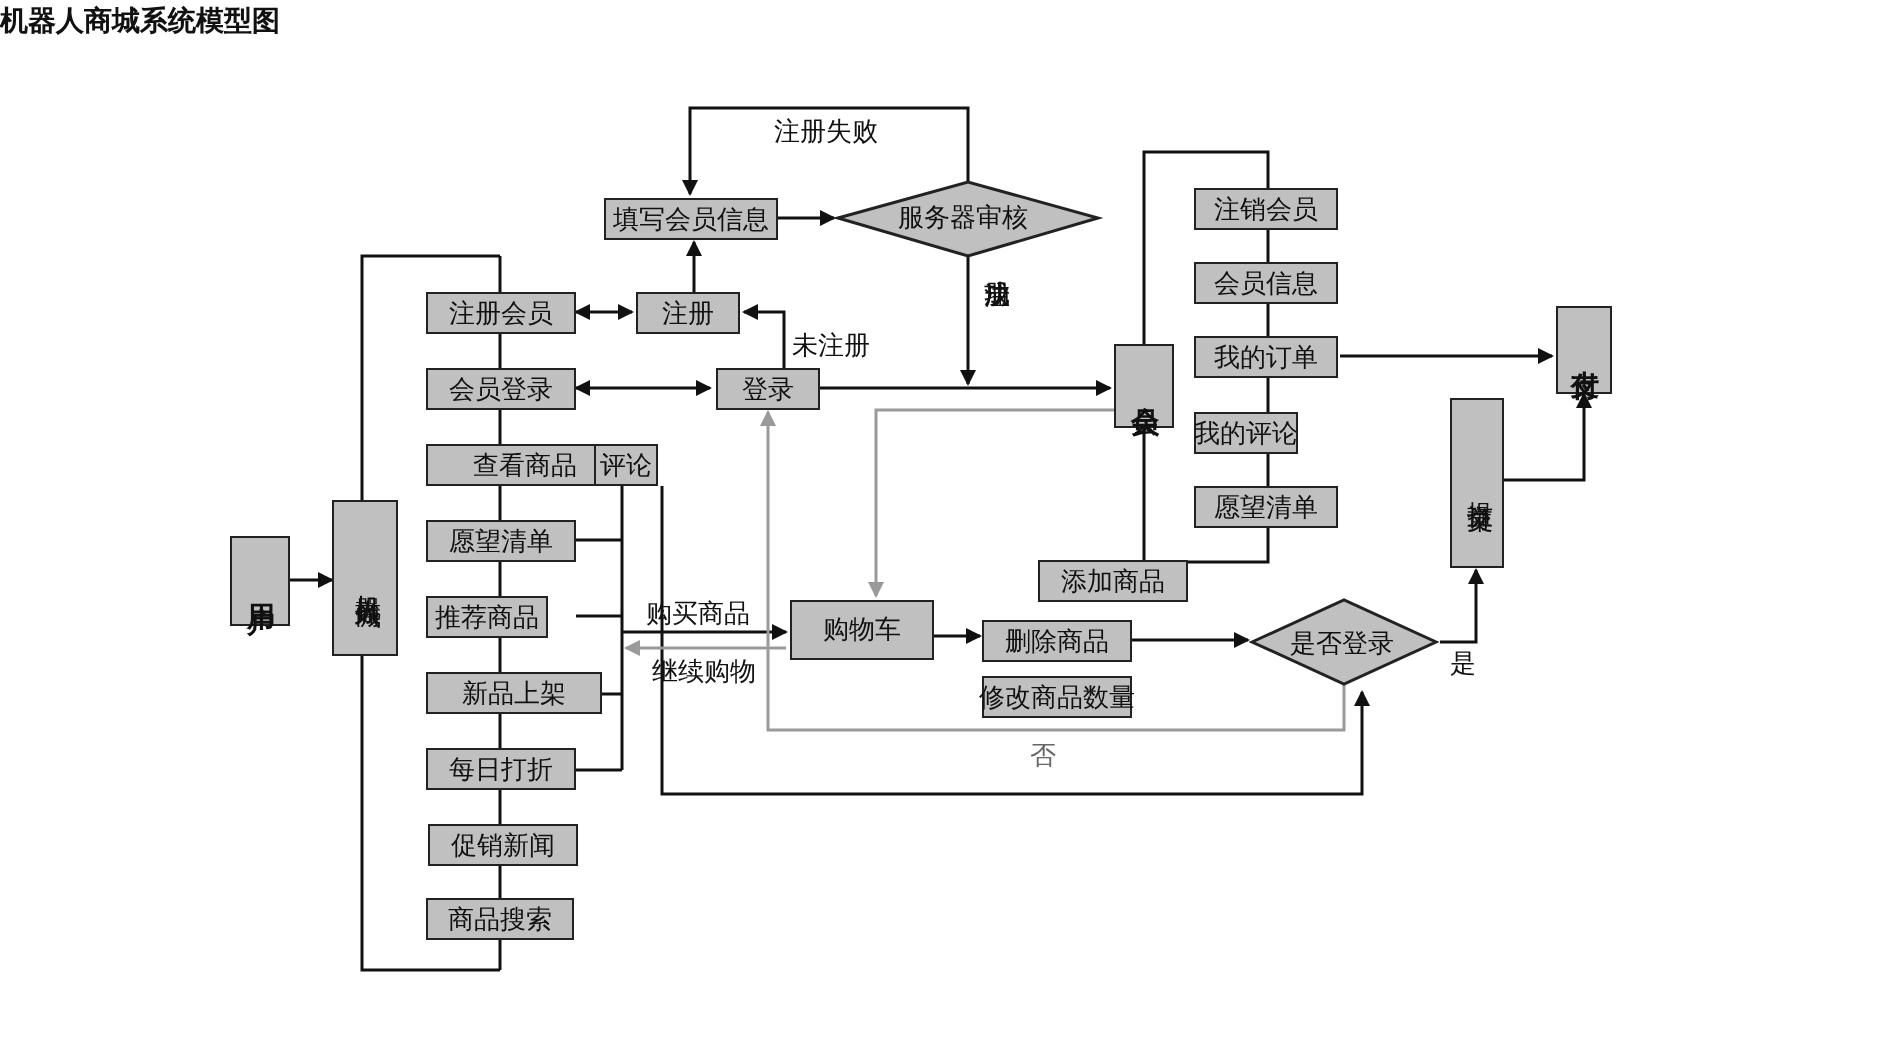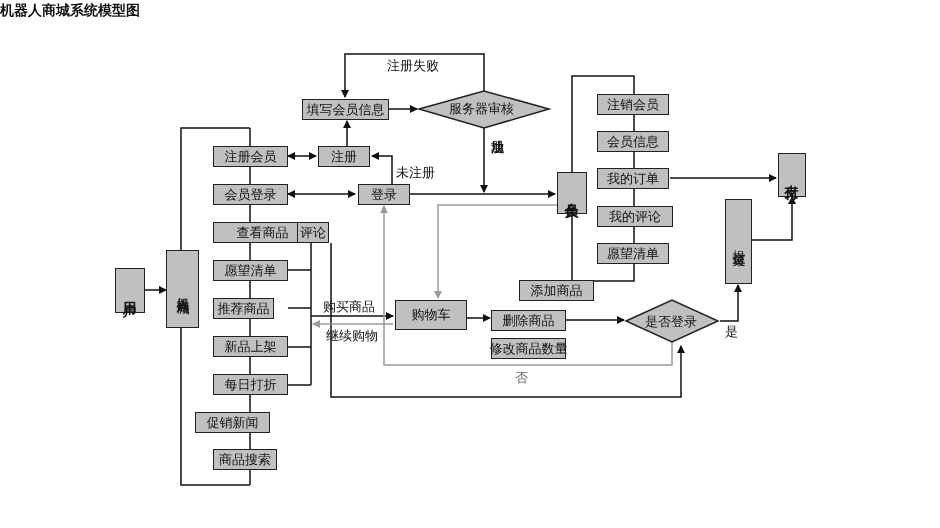--- a/index.html
+++ b/index.html
@@ -92,24 +92,24 @@
   </svg>
 
   <div class="box vert bold" style="left:115px;top:268px;width:30px;height:45px;">用户</div>
   <div class="box vert" style="left:166px;top:250px;width:33px;height:78px;">机器人商城</div>
 
   <div class="box" style="left:213px;top:146px;width:75px;height:21px;">注册会员</div>
   <div class="box" style="left:213px;top:184px;width:75px;height:21px;">会员登录</div>
   <div class="box" style="left:213px;top:222px;width:99px;height:21px;">查看商品</div>
   <div class="box" style="left:213px;top:260px;width:75px;height:21px;">愿望清单</div>
   <div class="box" style="left:213px;top:298px;width:61px;height:21px;">推荐商品</div>
-  <div class="box" style="left:213px;top:336px;width:75px;height:21px;">新品上架</div>
+  <div class="box" style="left:213px;top:336px;width:88px;height:21px;">新品上架</div>
   <div class="box" style="left:213px;top:374px;width:75px;height:21px;">每日打折</div>
-  <div class="box" style="left:195px;top:412px;width:75px;height:21px;">促销新闻</div>
-  <div class="box" style="left:213px;top:449px;width:64px;height:21px;">商品搜索</div>
+  <div class="box" style="left:214px;top:412px;width:75px;height:21px;">促销新闻</div>
+  <div class="box" style="left:213px;top:449px;width:74px;height:21px;">商品搜索</div>
 
   <div class="box" style="left:302px;top:99px;width:87px;height:21px;">填写会员信息</div>
   <div class="box" style="left:318px;top:146px;width:52px;height:21px;">注册</div>
   <div class="box" style="left:358px;top:184px;width:52px;height:21px;">登录</div>
   <div class="box" style="left:297px;top:222px;width:32px;height:21px;">评论</div>
 
   <svg width="940" height="528">
     <polygon points="419,109 484,91 549,109 484,128" fill="#c0c0c0" stroke="#222" stroke-width="1.5"></polygon>
     <polygon points="626,321 672,300 718,321 672,342" fill="#c0c0c0" stroke="#222" stroke-width="1.5"></polygon>
   </svg>
@@ -118,21 +118,21 @@
 
   <div class="box" style="left:395px;top:300px;width:72px;height:30px;">购物车</div>
   <div class="box" style="left:491px;top:280px;width:75px;height:21px;margin-left:28px;">添加商品</div>
   <div class="box" style="left:491px;top:310px;width:75px;height:21px;">删除商品</div>
   <div class="box" style="left:491px;top:338px;width:75px;height:21px;">修改商品数量</div>
 
   <div class="box vert bold" style="left:557px;top:172px;width:30px;height:42px;">会员</div>
   <div class="box" style="left:597px;top:94px;width:72px;height:21px;">注销会员</div>
   <div class="box" style="left:597px;top:131px;width:72px;height:21px;">会员信息</div>
   <div class="box" style="left:597px;top:168px;width:72px;height:21px;">我的订单</div>
-  <div class="box" style="left:597px;top:206px;width:76px;height:21px;">我的评论</div>
+  <div class="box" style="left:597px;top:206px;width:52px;height:21px;">我的评论</div>
   <div class="box" style="left:597px;top:243px;width:72px;height:21px;">愿望清单</div>
 
   <div class="box vert" style="left:725px;top:199px;width:27px;height:85px;">提交订单</div>
   <div class="box vert bold" style="left:778px;top:153px;width:28px;height:44px;">支付</div>
 
   <div class="lbl" style="left:387px;top:57px;">注册失败</div>
   <div class="lbl vert" style="left:490px;top:130px;line-height:14px;">注册成功</div>
   <div class="lbl" style="left:396px;top:164px;">未注册</div>
   <div class="lbl" style="left:323px;top:298px;">购买商品</div>
   <div class="lbl" style="left:326px;top:327px;">继续购物</div>

